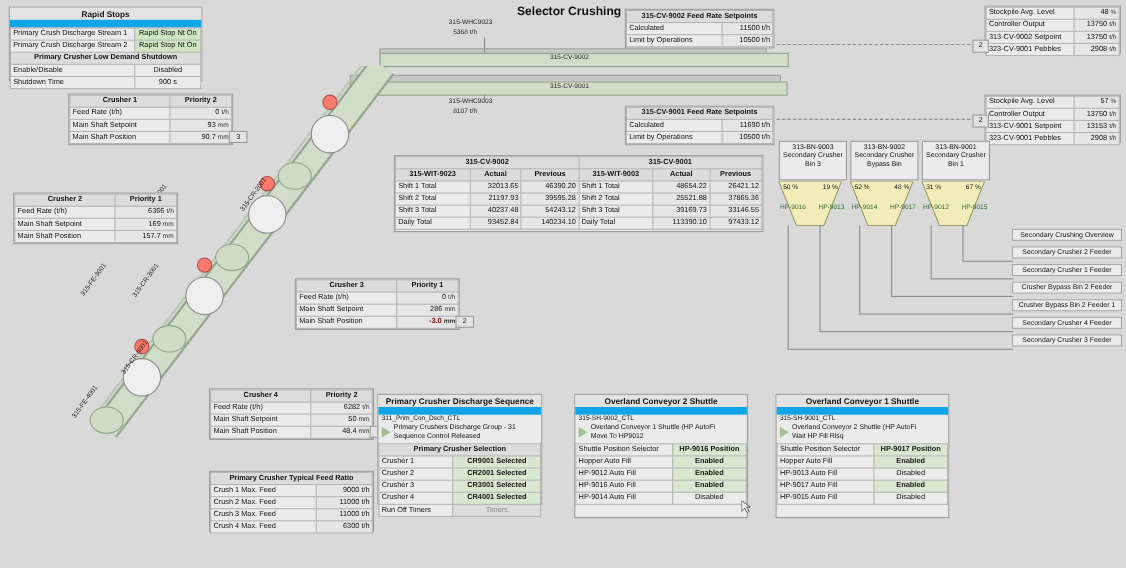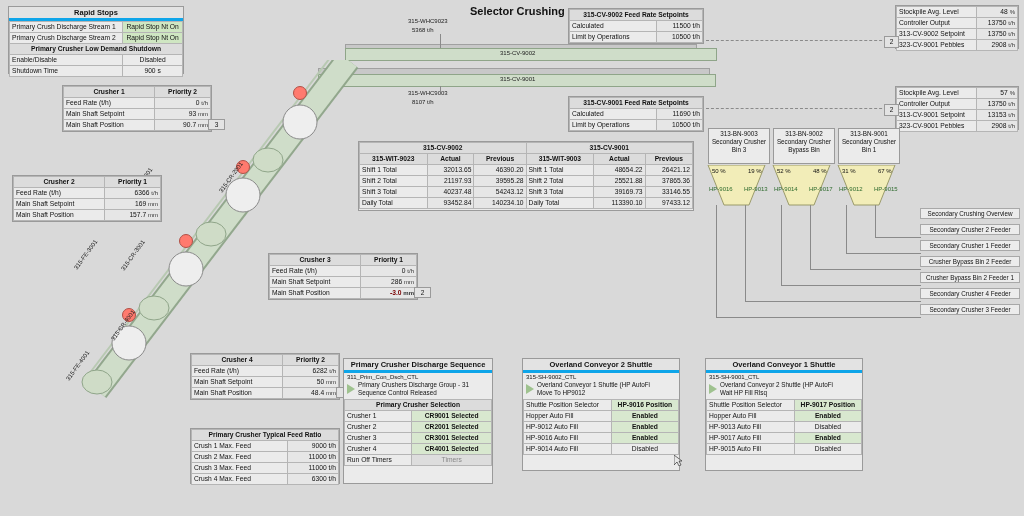--- a/index.html
+++ b/index.html
@@ -4,21 +4,21 @@
 <style>
   html,body{margin:0;padding:0;}
   body{
     width:1024px;height:516px;overflow:hidden;position:relative;
     background:#d9d9d9;
     font-family:"Liberation Sans", sans-serif;
     font-size:7px;color:#111;
   }
   .abs{position:absolute;}
   .panel{position:absolute;background:#ebebeb;border:1px solid #9a9a9a;box-sizing:border-box;}
-  .ttl{background:#e3e3e3;border-bottom:3px solid #0ea5e9;text-align:center;font-weight:bold;font-size:7.5px;padding:1px 0;}
+  .ttl{background:#e3e3e3;border-bottom:7px solid #0ea5e9;text-align:center;font-weight:bold;font-size:7.5px;padding:1px 0;}
   table{border-collapse:collapse;width:100%;font-size:6.7px;}
   td{border:1px solid #b5b5b5;padding:0 2px;height:10px;line-height:10px;background:#ebebeb;}
   td.lbl{text-align:left;}
   td.val{text-align:right;background:#e6e6e6;}
   td.ctr{text-align:center;}
   td.hdr{background:#dcdcdc;text-align:center;font-weight:bold;}
   .unit{color:#333;font-size:6px;}
   .yel{background:#ffff66;}
   .org{background:#ff9900;color:#7a0000;font-weight:bold;}
   .grn{background:#d8e8cf;font-weight:bold;}
@@ -434,21 +434,21 @@
 <div class="thinline" style="left:875px;top:237px;width:46px;height:1px;"></div>
 
 <div class="link" style="position:absolute;left:920px;top:208px;width:98px;">Secondary Crushing Overview</div>
 <div class="link" style="position:absolute;left:920px;top:224px;width:98px;">Secondary Crusher 2 Feeder</div>
 <div class="link" style="position:absolute;left:920px;top:240px;width:98px;">Secondary Crusher 1 Feeder</div>
 <div class="link" style="position:absolute;left:920px;top:256px;width:98px;">Crusher Bypass Bin 2 Feeder</div>
 <div class="link" style="position:absolute;left:920px;top:272px;width:98px;">Crusher Bypass Bin 2 Feeder 1</div>
 <div class="link" style="position:absolute;left:920px;top:288px;width:98px;">Secondary Crusher 4 Feeder</div>
 <div class="link" style="position:absolute;left:920px;top:304px;width:98px;">Secondary Crusher 3 Feeder</div>
 
-<div class="panel" style="left:343px;top:358px;width:150px;height:126px;">
+<div class="panel" style="left:343px;top:358px;width:150px;height:101px;">
   <div class="ttl">Primary Crusher Discharge Sequence</div>
   <div class="small" style="padding:1px 3px;">311_Prim_Con_Dsch_CTL</div>
   <div style="display:flex;align-items:center;gap:3px;padding:0 3px 2px 3px;">
     <div class="tri"></div>
     <div style="font-size:6.3px;line-height:8px;">
       <div>Primary Crushers Discharge Group - 31</div>
       <div>Sequence Control Released</div>
     </div>
   </div>
   <table>

